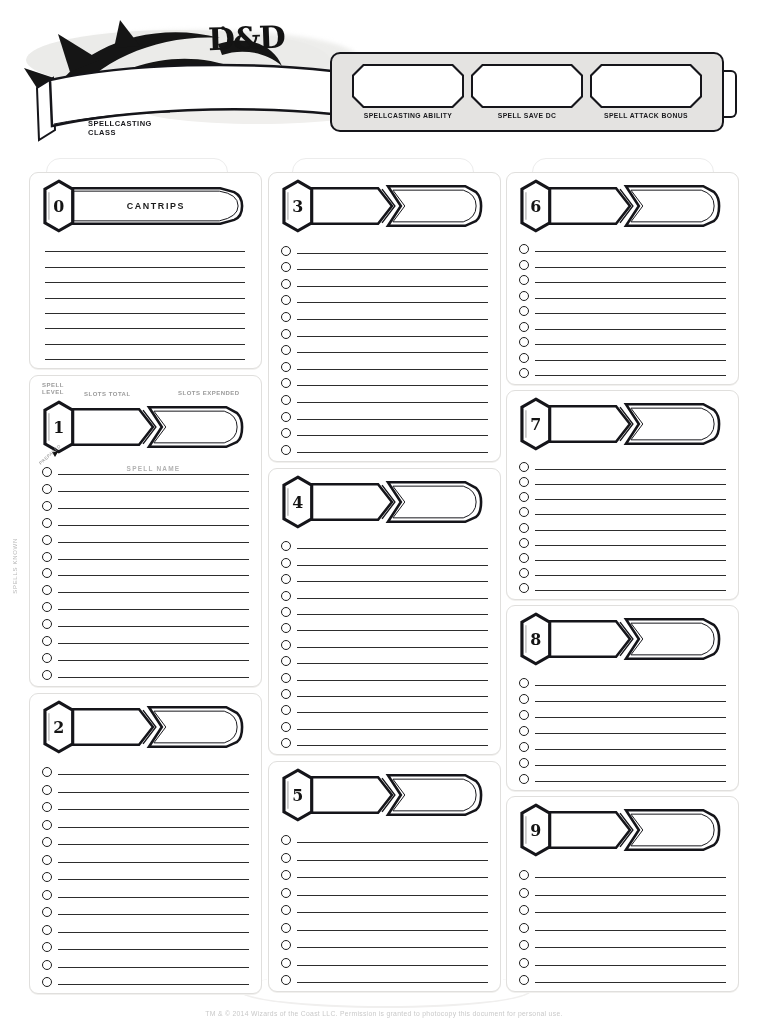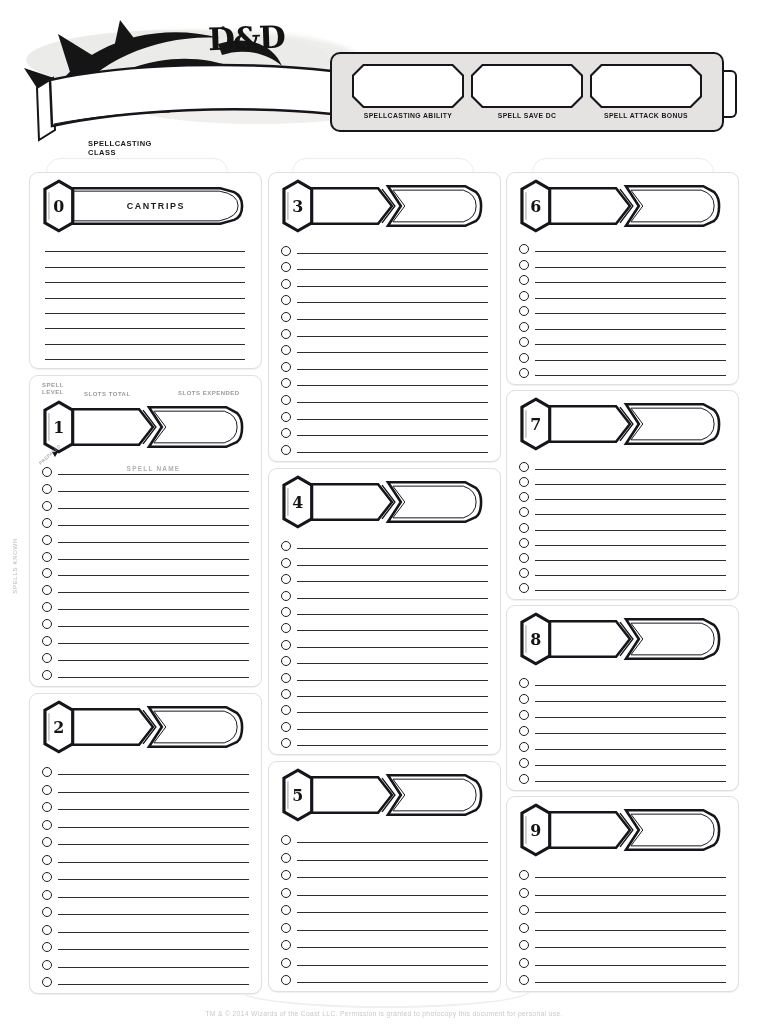--- a/index.html
+++ b/index.html
@@ -12,21 +12,21 @@
   .deco-curl{position:absolute;left:238px;top:972px;width:290px;height:34px;border:2px solid #f0efee;
              border-top:none;border-radius:50%;z-index:0;}
 
   
   .hdr{position:absolute;left:0;top:0;width:768px;height:165px;z-index:2;}
   .dragon{position:absolute;left:18px;top:8px;width:330px;height:142px;}
   .logo{position:absolute;left:208px;top:20px;font-family:"DejaVu Serif",serif;font-weight:bold;
         font-size:31px;letter-spacing:-2px;color:#131313;transform:rotate(-2deg);}
   .ribbon{position:absolute;left:30px;top:58px;width:312px;height:88px;}
   .class-label{position:absolute;left:88px;top:120px;width:82px;font-size:7.5px;font-weight:bold;
-               letter-spacing:.5px;line-height:8.5px;color:#19191d;margin-top:20px;}
+               letter-spacing:.5px;line-height:8.5px;color:#19191d;}
   .stat-bar{position:absolute;left:330px;top:52px;width:394px;height:80px;background:#e4e3e1;
             border:2.5px solid #15151a;border-radius:10px;box-sizing:border-box;
             display:flex;justify-content:space-between;padding:10px 20px 0;}
   .stat-bar:after{content:"";position:absolute;right:-15px;top:16px;width:15px;height:44px;
             background:#fff;border:2px solid #15151a;border-left:none;border-radius:0 6px 6px 0;z-index:-1;}
   .stat{width:112px;text-align:center;}
   .oct-outer{width:100%;height:44px;background:#15151a;
      clip-path:polygon(11px 0,calc(100% - 11px) 0,100% 11px,100% calc(100% - 11px),calc(100% - 11px) 100%,11px 100%,0 calc(100% - 11px),0 11px);
      position:relative;}
   .oct-inner{position:absolute;left:2px;top:2px;right:2px;bottom:2px;background:#fff;

